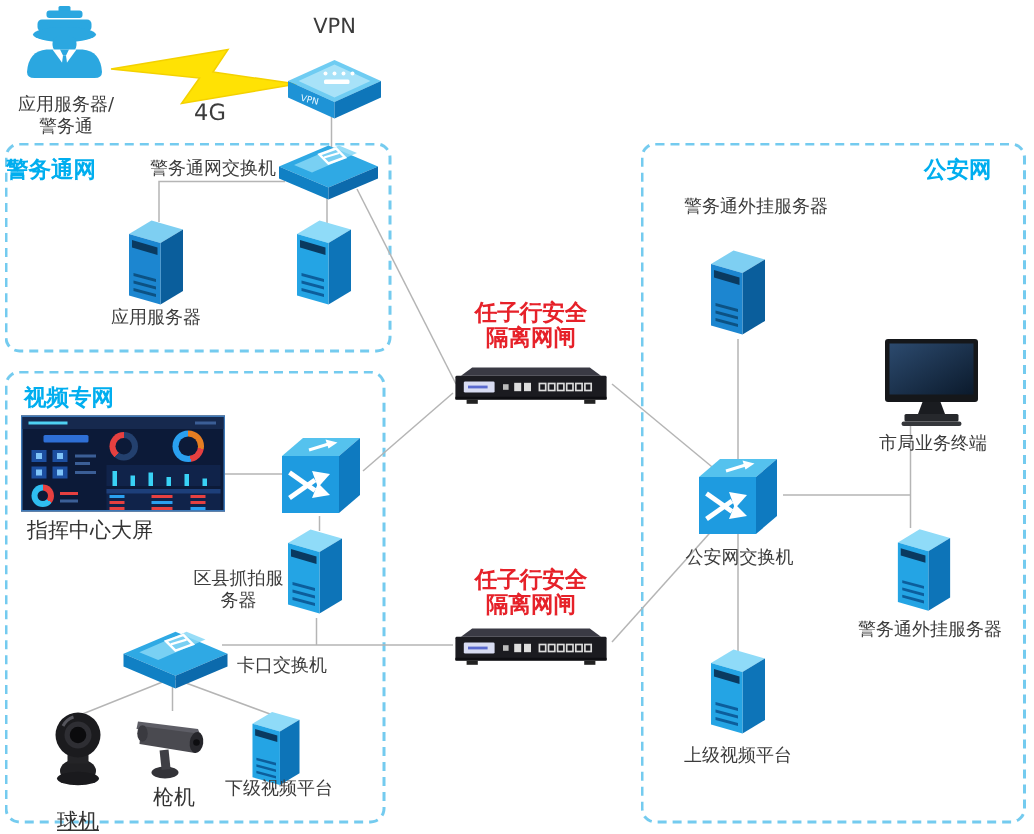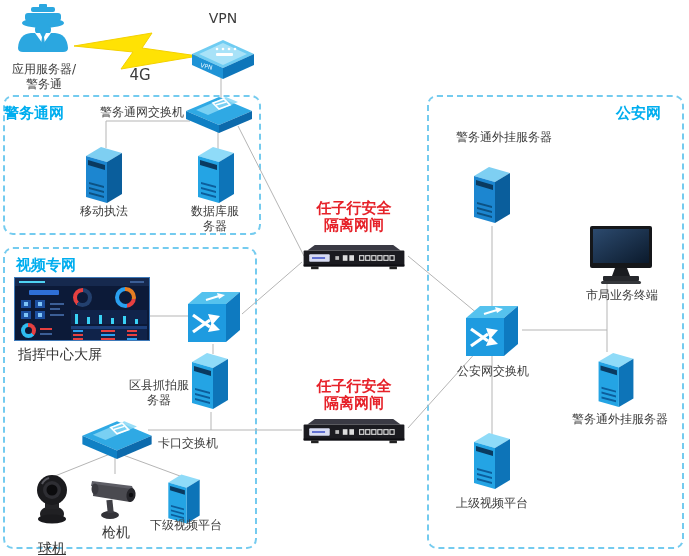--- a/index.html
+++ b/index.html
@@ -118,33 +118,32 @@
       <svg viewBox="0 0 40 62">
  <polygon points="2,12 17,3 38,9 23,18" fill="#7ECFF2"></polygon>
  <polygon points="23,18 38,9 38,50 23,59" fill="#0A5E9C"></polygon>
  <polygon points="2,12 23,18 23,59 2,53" fill="#1C86D0"></polygon>
  <polygon points="4,16 21,21 21,26 4,21" fill="#0A3A60"></polygon>
  <polygon points="5,38 20,42 20,44 5,40" fill="#0C5284"></polygon>
  <polygon points="5,43 20,47 20,49 5,45" fill="#0C5284"></polygon>
  <polygon points="5,48 20,52 20,54 5,50" fill="#0C5284"></polygon>
       </svg>
     </div>
-  <div class="lbl" style="left:66px;top:204px;width:76px;">移动执法</div>
+  <div class="lbl" style="left:66px;top:204px;width:76px;">应用服务器</div>
   <div class="node icon" style="left:196px;top:144px;width:40px;height:62px;">
       <svg viewBox="0 0 40 62">
  <polygon points="2,12 17,3 38,9 23,18" fill="#8FDBF8"></polygon>
  <polygon points="23,18 38,9 38,50 23,59" fill="#0D74B8"></polygon>
  <polygon points="2,12 23,18 23,59 2,53" fill="#24A4E4"></polygon>
  <polygon points="4,16 21,21 21,26 4,21" fill="#0A3A60"></polygon>
  <polygon points="5,38 20,42 20,44 5,40" fill="#0C5E9C"></polygon>
  <polygon points="5,43 20,47 20,49 5,45" fill="#0C5E9C"></polygon>
  <polygon points="5,48 20,52 20,54 5,50" fill="#0C5E9C"></polygon>
       </svg>
     </div>
-  <div class="lbl" style="left:188px;top:204px;width:54px;">数据库服务器</div>
 
   <div class="red-lbl" style="left:314px;top:200px;width:80px;">任子行安全隔离网闸</div>
   <div class="node icon" style="left:298px;top:244px;width:112px;height:28px;">
       <svg viewBox="0 0 112 30">
  <polygon points="6,7 106,7 98,1 14,1" fill="#3A3A44"></polygon>
  <rect x="2" y="7" width="108" height="17" rx="1" fill="#1B1B20"></rect>
  <rect x="2" y="22" width="108" height="2" fill="#0E0E12"></rect>
  <rect x="8" y="11" width="22" height="8" rx="1" fill="#D8DCF2"></rect>
  <rect x="11" y="14" width="14" height="2" fill="#5A6ACF"></rect>
  <rect x="36" y="13" width="4" height="4" fill="#BBB"></rect>

